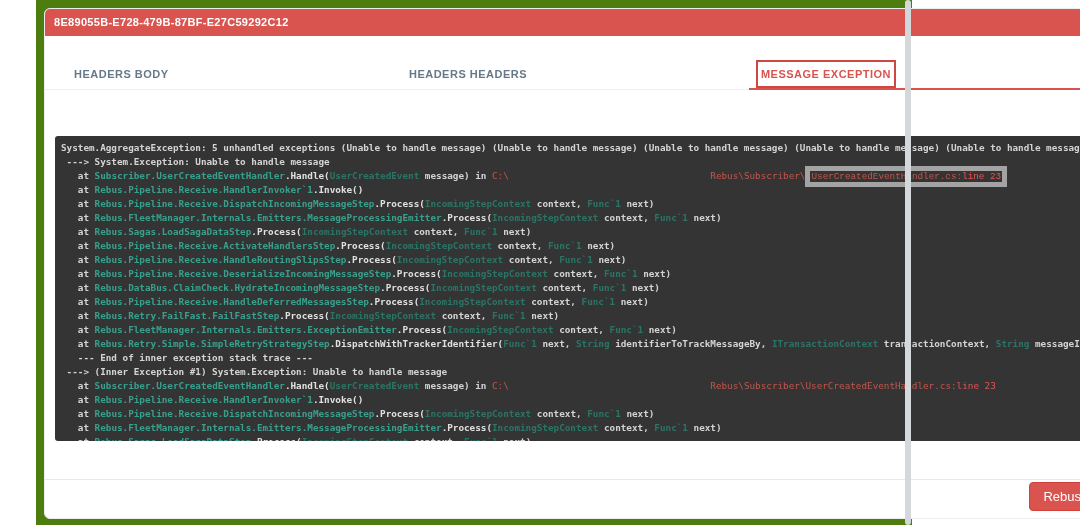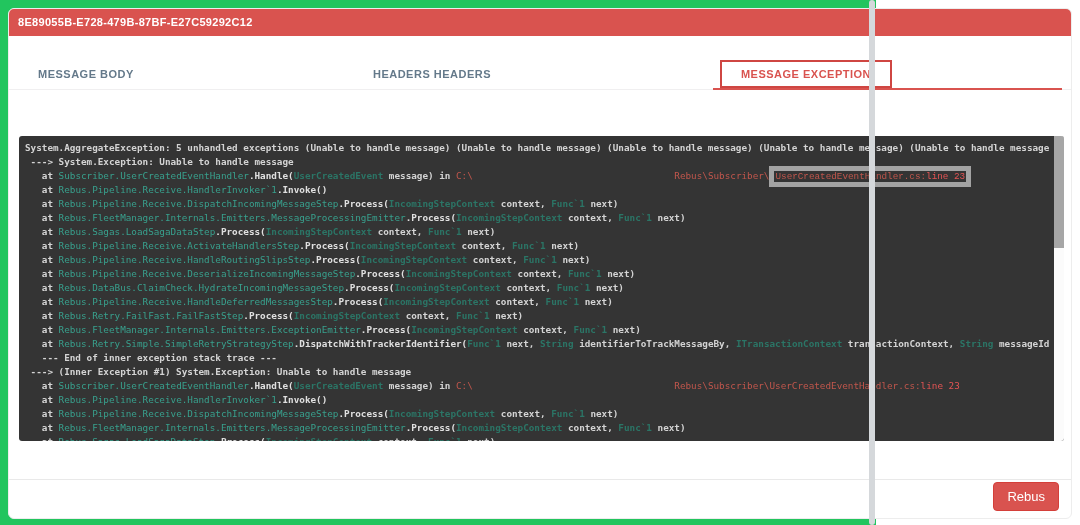--- a/index.html
+++ b/index.html
@@ -1,38 +1,38 @@
 <!DOCTYPE html>
 <html><head>
 <meta charset="utf-8">
 <style>
   html,body{margin:0;padding:0;background:#ffffff;width:1080px;height:525px;overflow:hidden;
     font-family:"Liberation Sans",sans-serif;}
-  .stage{position:relative;width:876px;height:525px;background:#22c55e;}
+  .stage{position:relative;width:876px;height:525px;background:#4d7c0f;margin-left:36px;}
   .modal{position:absolute;left:8px;top:8px;width:1062px;height:509px;background:#fff;
     border:1px solid #ededed;border-radius:6px;}
   .modal-header{position:absolute;top:0;left:0;right:0;height:27px;background:#d9534f;
     border-radius:5px 5px 0 0;color:#fff;font-size:11px;font-weight:bold;letter-spacing:.3px;
     line-height:27px;padding-left:9px;box-sizing:border-box;}
   .tabs{position:absolute;top:51px;left:2px;width:1053px;display:flex;}
   .tab{width:33.33%;box-sizing:border-box;font-size:11px;font-weight:bold;letter-spacing:.5px;
     color:#64798a;cursor:pointer;padding:8px 0 10px 11px;}
   .tab:first-child{padding-left:27px;}
   .tab.active{color:#d9534f;padding:0 0 0 7px;}
-  .tab.active .tab-box{display:inline-block;border:2px solid #cf4642;padding:6px 19px;}
+  .tab.active .tab-box{display:inline-block;border:2px solid #cf4642;padding:6px 3px;}
   .tabs-divider{position:absolute;top:80px;left:0;right:0;height:1px;background:#f0eff0;}
   .tabs-underline{position:absolute;top:79px;left:66.3%;right:9px;height:2px;background:#d9534f;}
   .code{position:absolute;top:127px;left:10px;width:1045px;height:305px;background:#343434;
     border-radius:3px;overflow:hidden;}
   .code-inner{position:absolute;top:5px;left:6px;right:14px;bottom:0;overflow:hidden;
     font-family:"DejaVu Sans Mono","Liberation Mono",monospace;font-size:9.3px;line-height:14px;
     white-space:pre;}
   .ln{height:14px;}
   .c-p{color:#d4d4d4;font-weight:600;}
-  .c-n{color:#38a08d;font-weight:400;}
+  .c-n{color:#38a08d;font-weight:700;}
   .c-t{color:#2b7566;font-weight:700;}
   .c-m{color:#e0e0e0;font-weight:700;text-align:right;}
   .c-o{color:#c0564c;font-weight:400;}
   .c-r{color:#e45454;font-weight:400;}
   .hlbox{border:5px solid #a3a3a3;padding:0 1px;font-family:Liberation Mono, monospace;}
   .vscroll{position:absolute;top:0;right:0;width:10px;height:100%;background:#fbfbfb;}
   .vthumb{position:absolute;top:0;right:0;width:10px;height:112px;background:#a6a6a6;}
   .footer-divider{position:absolute;top:470px;left:0;right:0;height:1px;background:#e9e9e9;}
   .close-btn{position:absolute;right:12px;bottom:7px;background:#d9534f;border:1px solid #d43f3a;
     border-radius:4px;color:#fff;font-size:13px;font-family:"Liberation Sans",sans-serif;
@@ -45,21 +45,21 @@
 
 <div class="stage">
   <div class="modal">
 
     <div class="modal-header">
       <span>8E89055B-E728-479B-87BF-E27C59292C12</span>
     </div>
 
     <div class="tabs">
       <div class="tab">
-        <span>MESSAGE BODY</span>
+        <span>HEADERS BODY</span>
       </div>
       <div class="tab">
         <span>HEADERS HEADERS</span>
       </div>
       <div class="tab active">
         <span class="tab-box">
           <span>MESSAGE EXCEPTION</span>
         </span>
       </div>
     </div>

